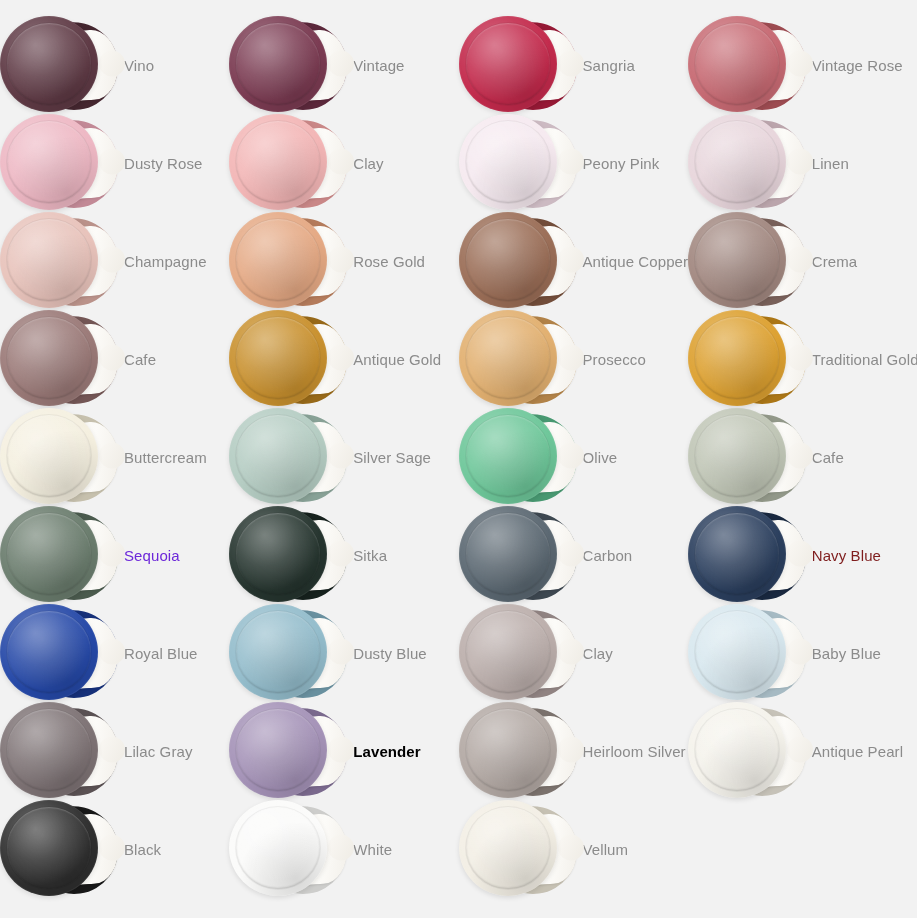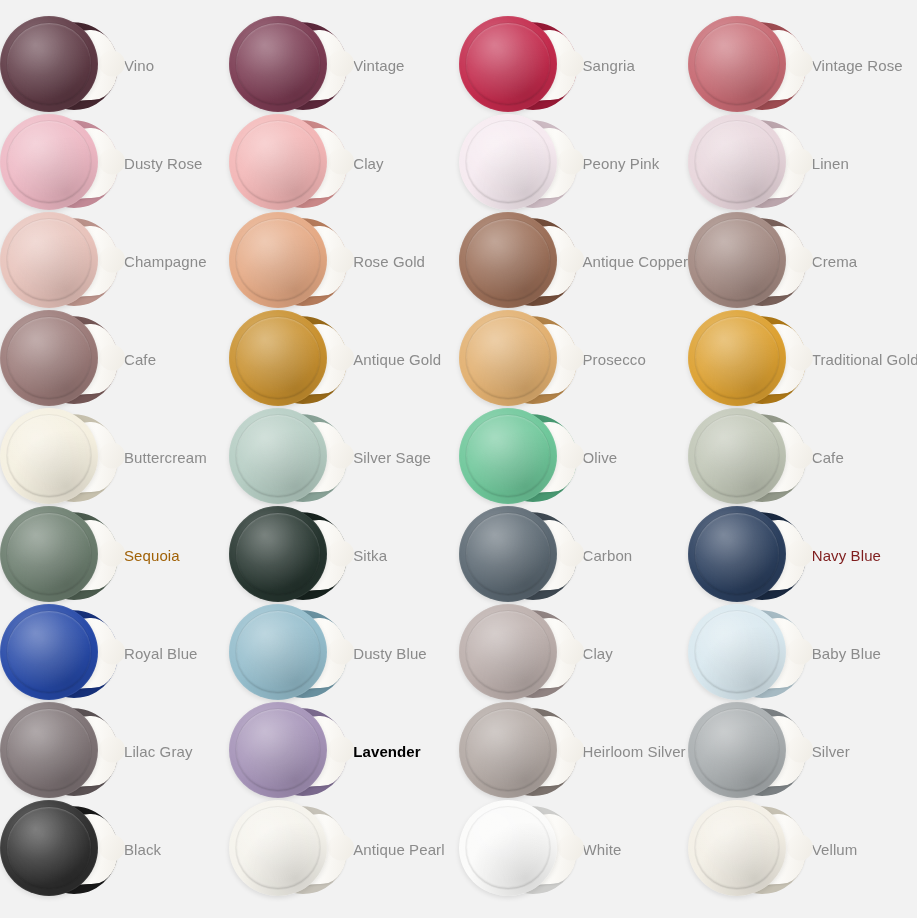--- a/index.html
+++ b/index.html
@@ -332,21 +332,21 @@
       </div>
       <span class="swatch-label" style="color: rgb(139, 139, 139);">Cafe</span>
     </div>
     <div class="swatch-cell">
       <div class="seal">
         <div class="seal-back" style="background: rgb(87, 104, 90);"></div>
         <div class="seal-tab"></div>
         <div class="seal-print">PEEL TO EXPOSE ADHESIVE</div>
         <div class="seal-front" style="background: rgb(107, 125, 110);"></div>
       </div>
-      <span class="swatch-label" style="color: #a16207;">Sequoia</span>
+      <span class="swatch-label" style="color: #6d28d9;">Sequoia</span>
     </div>
     <div class="swatch-cell">
       <div class="seal">
         <div class="seal-back" style="background: rgb(26, 38, 34);"></div>
         <div class="seal-tab"></div>
         <div class="seal-print">PEEL TO EXPOSE ADHESIVE</div>
         <div class="seal-front" style="background: rgb(38, 53, 47);"></div>
       </div>
       <span class="swatch-label" style="color: rgb(139, 139, 139);">Sitka</span>
     </div>
@@ -426,47 +426,38 @@
       <div class="seal">
         <div class="seal-back" style="background: rgb(143, 133, 127);"></div>
         <div class="seal-tab"></div>
         <div class="seal-print">PEEL TO EXPOSE ADHESIVE</div>
         <div class="seal-front" style="background: rgb(179, 169, 164);"></div>
       </div>
       <span class="swatch-label" style="color: rgb(139, 139, 139);">Heirloom Silver</span>
     </div>
     <div class="swatch-cell">
       <div class="seal">
-        <div class="seal-back" style="background: rgb(142, 148, 151);"></div>
-        <div class="seal-tab"></div>
-        <div class="seal-print">PEEL TO EXPOSE ADHESIVE</div>
-        <div class="seal-front" style="background: rgb(169, 174, 176);"></div>
-      </div>
-      <span class="swatch-label" style="color: rgb(139, 139, 139);">Silver</span>
+        <div class="seal-back" style="background: rgb(230, 226, 215);"></div>
+        <div class="seal-tab"></div>
+        <div class="seal-print">PEEL TO EXPOSE ADHESIVE</div>
+        <div class="seal-front" style="background: rgb(245, 243, 236);"></div>
+      </div>
+      <span class="swatch-label" style="color: rgb(139, 139, 139);">Antique Pearl</span>
     </div>
     <div class="swatch-cell">
       <div class="seal">
         <div class="seal-back" style="background: rgb(28, 28, 28);"></div>
         <div class="seal-tab"></div>
         <div class="seal-print">PEEL TO EXPOSE ADHESIVE</div>
         <div class="seal-front" style="background: rgb(47, 47, 47);"></div>
       </div>
       <span class="swatch-label" style="color: rgb(139, 139, 139);">Black</span>
     </div>
     <div class="swatch-cell">
       <div class="seal">
-        <div class="seal-back" style="background: rgb(230, 226, 215);"></div>
-        <div class="seal-tab"></div>
-        <div class="seal-print">PEEL TO EXPOSE ADHESIVE</div>
-        <div class="seal-front" style="background: rgb(245, 243, 236);"></div>
-      </div>
-      <span class="swatch-label" style="color: rgb(139, 139, 139);">Antique Pearl</span>
-    </div>
-    <div class="swatch-cell">
-      <div class="seal">
         <div class="seal-back" style="background: rgb(238, 238, 236);"></div>
         <div class="seal-tab"></div>
         <div class="seal-print">PEEL TO EXPOSE ADHESIVE</div>
         <div class="seal-front" style="background: rgb(251, 251, 250);"></div>
       </div>
       <span class="swatch-label" style="color: rgb(139, 139, 139);">White</span>
     </div>
     <div class="swatch-cell">
       <div class="seal">
         <div class="seal-back" style="background: rgb(230, 224, 209);"></div>

